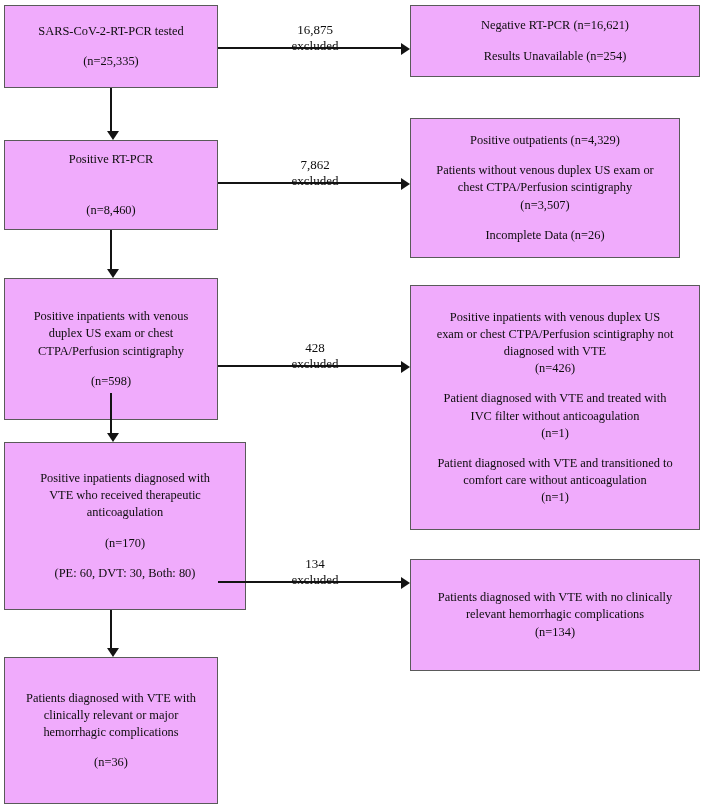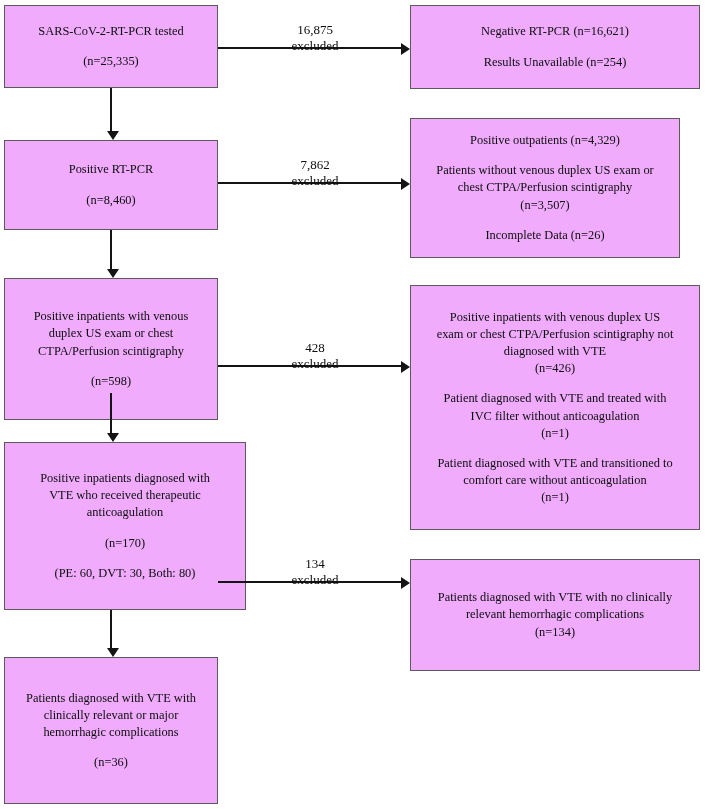--- a/index.html
+++ b/index.html
@@ -88,21 +88,21 @@
 <body>
 
 <div id="page">
 
   <div class="box" style="left:4px; top:5px; width:214px; height:83px;">
     <p>SARS-CoV-2-RT-PCR  tested</p>
     <div class="gap"></div>
     <p>(n=25,335)</p>
   </div>
 
-  <div class="box" style="left:4px; top:140px; width:214px; height:90px;">
+  <div class="box" style="left:4px; top:140px; width:214px; height:90px;gap:10px;">
     <p>Positive RT-PCR</p>
     <div class="gap"></div>
     <p>(n=8,460)</p>
   </div>
 
   <div class="box" style="left:4px; top:278px; width:214px; height:142px;">
     <p>Positive inpatients with venous</p>
     <p>duplex US exam or chest</p>
     <p>CTPA/Perfusion scintigraphy</p>
     <div class="gap"></div>
@@ -120,21 +120,21 @@
   </div>
 
   <div class="box" style="left:4px; top:657px; width:214px; height:147px;">
     <p>Patients diagnosed with VTE with</p>
     <p>clinically relevant or major</p>
     <p>hemorrhagic complications</p>
     <div class="gap"></div>
     <p>(n=36)</p>
   </div>
 
-  <div class="box" style="left:410px; top:5px; width:290px; height:84px;align-items:center;">
+  <div class="box" style="left:410px; top:5px; width:290px; height:72px;align-items:center;">
     <p>Negative RT-PCR (n=16,621)</p>
     <div class="gap"></div>
     <p>Results Unavailable  (n=254)</p>
   </div>
 
   <div class="box" style="left:410px; top:118px; width:270px; height:140px;">
     <p>Positive outpatients (n=4,329)</p>
     <div class="gap"></div>
     <p>Patients without venous duplex US exam or</p>
     <p>chest CTPA/Perfusion  scintigraphy</p>

